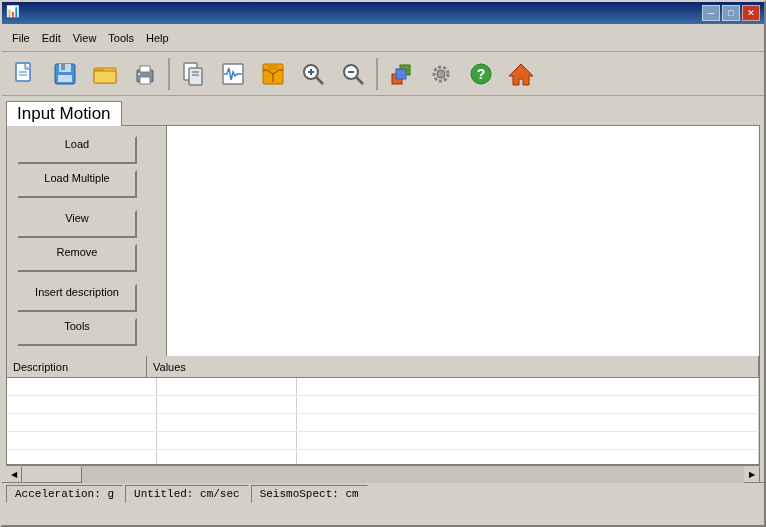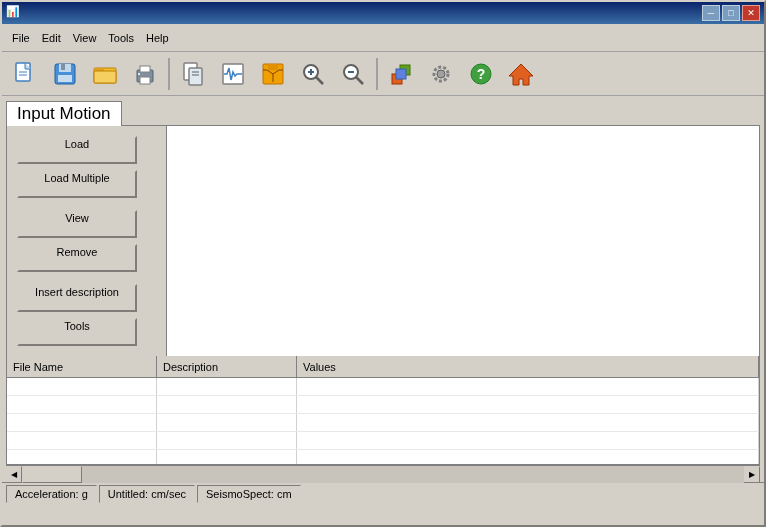--- a/index.html
+++ b/index.html
@@ -244,20 +244,21 @@
       padding: 0 4px;
     }
     .status-item {
       border: 1px inset #d4d0c8;
       padding: 2px 8px;
       font-size: 11px;
       height: 18px;
       display: flex;
       align-items: flex-end;
       margin-right: 2px;
+      font-family: Liberation Mono, monospace;
     }
 
     
     .window {
       width: 766px;
       height: 527px;
       display: flex;
       flex-direction: column;
       border: 2px outset #d4d0c8;
     }
@@ -428,23 +429,20 @@
         <div class="btn-spacer"></div>
         <div class="panel-btn">View</div>
         <div class="panel-btn">Remove</div>
         <div class="btn-spacer"></div>
         <div class="panel-btn">Insert description</div>
         <div class="panel-btn">Tools</div>
       </div>
 
       <div class="table-area">
         <div class="table-header">
-          <div class="col-header col-file">
-            <span>File Name</span>
-          </div>
           <div class="col-header col-desc">
             <span>Description</span>
           </div>
           <div class="col-header col-values">
             <span>Values</span>
           </div>
         </div>
         <div class="table-body">
 
           <div class="table-row-item">

